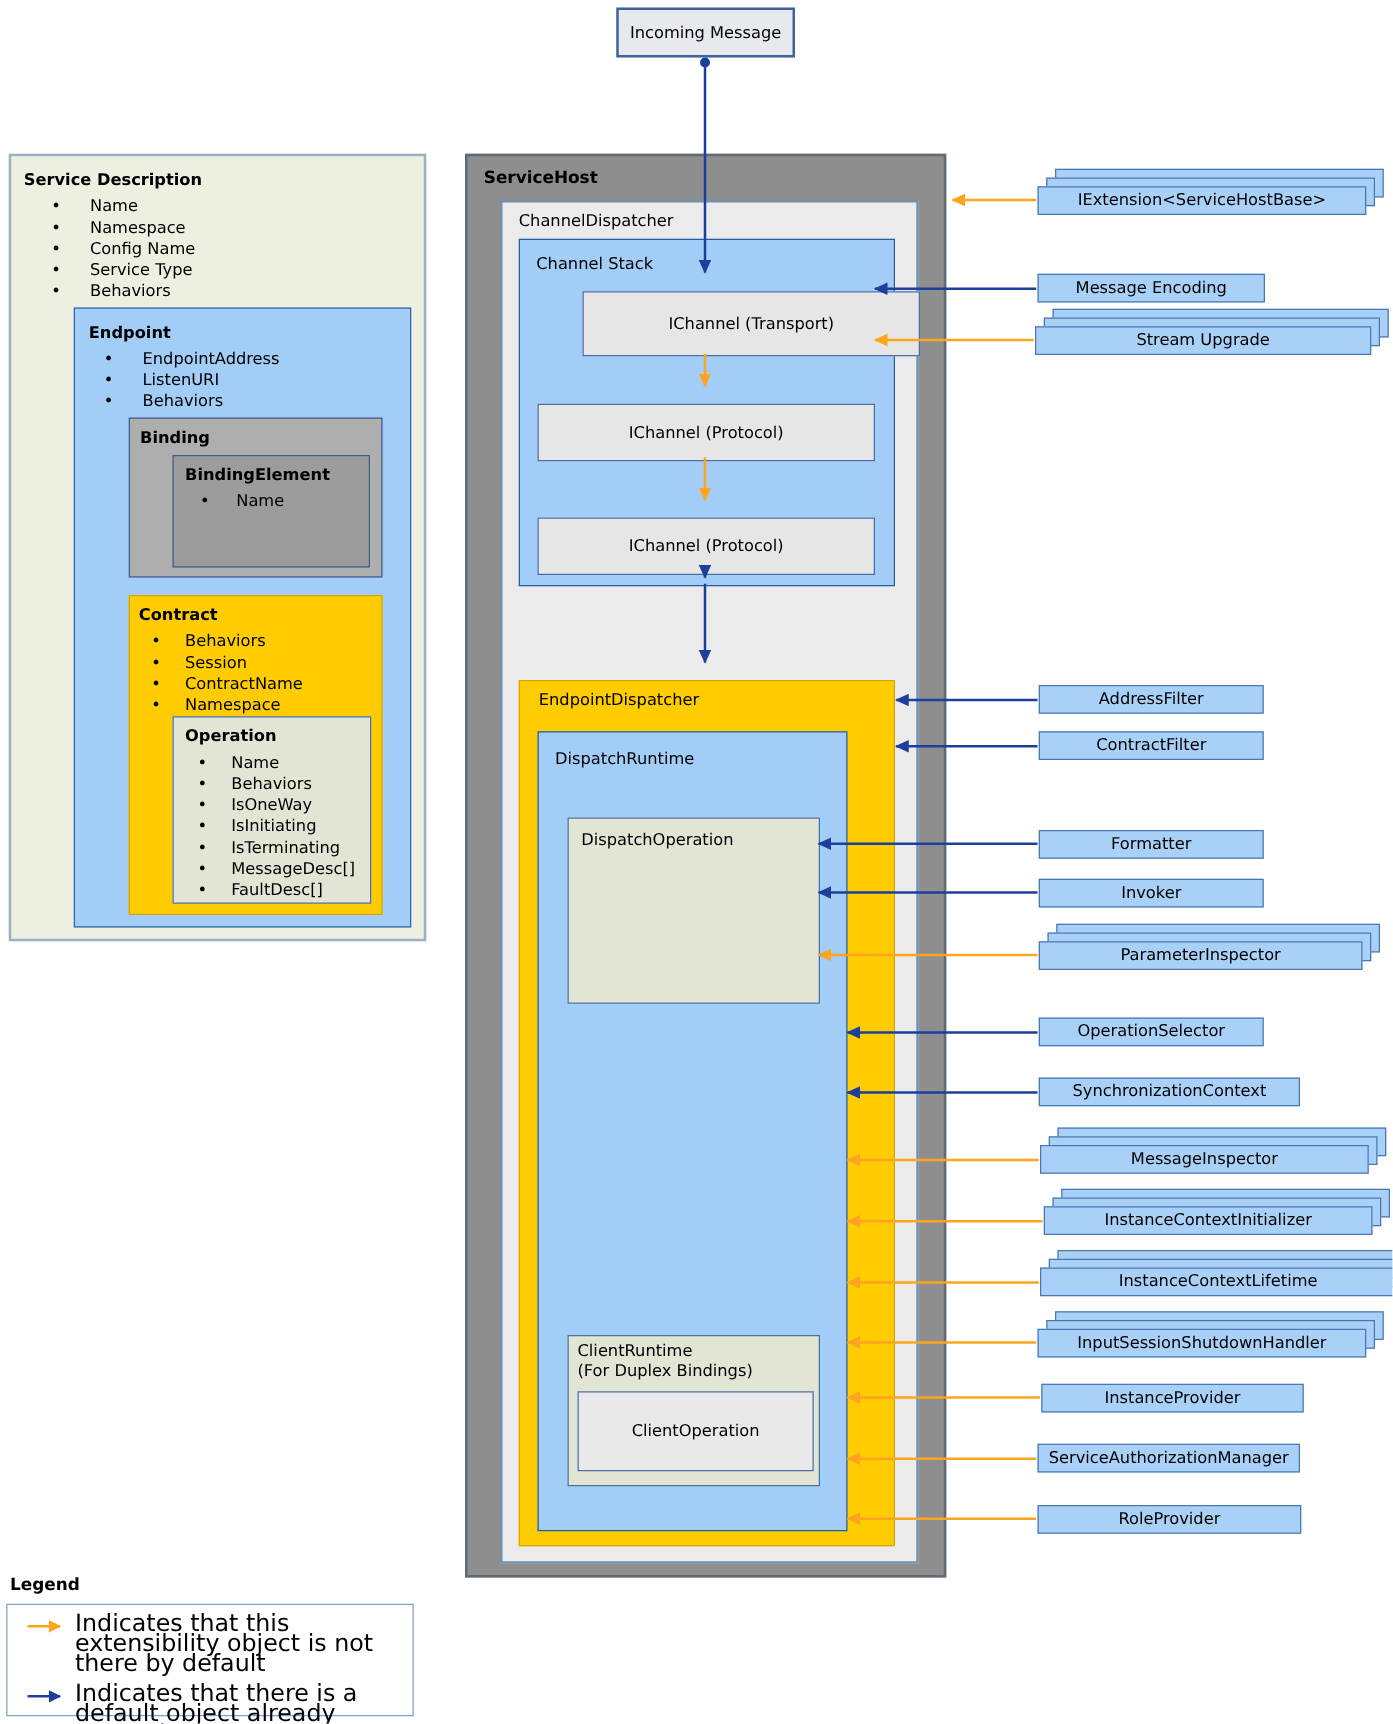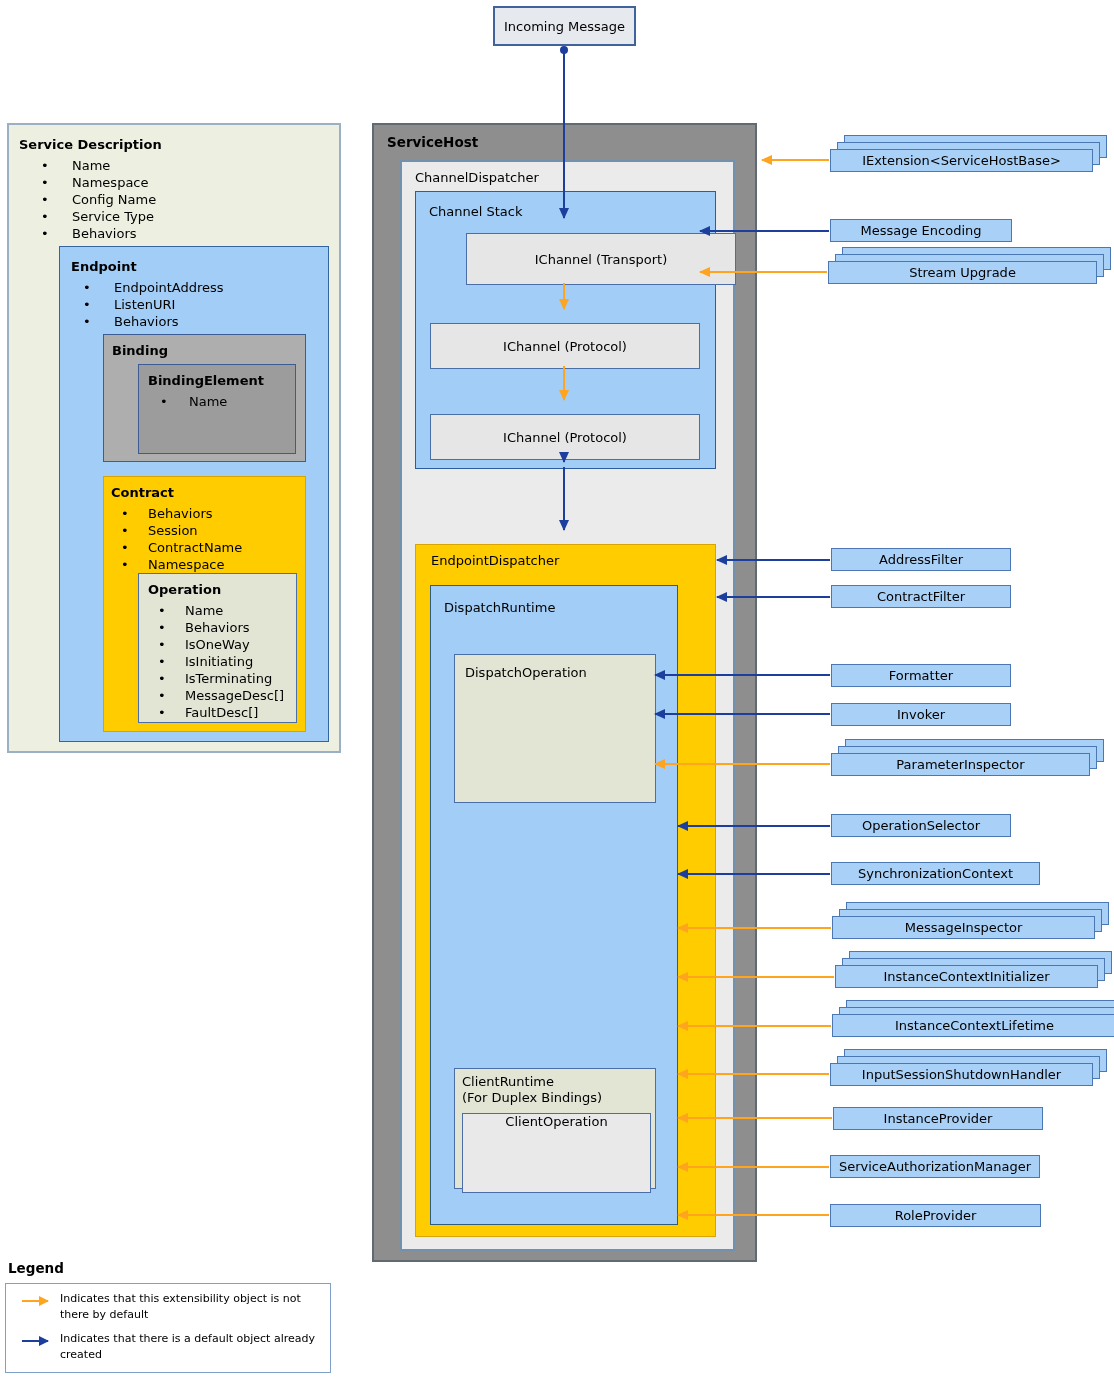--- a/index.html
+++ b/index.html
@@ -41,36 +41,36 @@
   .chan.p2{left:14px;top:222px;width:270px;height:46px;}
   .ed{left:13px;top:382px;width:301px;height:693px;background:var(--panel-yellow,#ffcc00);
       border:1px solid #d8a500;padding:8px 0 0 15px;}
   .dr{left:14px;top:40px;width:248px;height:640px;background:var(--panel-blue,#a2cdf6);
       border:1px solid #2f5d7e;padding:14px 0 0 13px;}
   .do{left:23px;top:68px;width:202px;height:149px;background:var(--panel-beige,#e2e5d4);
       border:1px solid #4b6ea9;padding:10px 0 0 10px;}
   .cr{left:23px;top:482px;width:202px;height:121px;background:var(--panel-beige,#e2e5d4);
       border:1px solid #4b6ea9;padding:5px 0 0 7px;}
   .cr .panel-title{line-height:16px;}
-  .co{left:7px;top:44px;width:189px;height:80px;background:#e9e9e9;border:1px solid #4b6ea9;
-      display:flex;justify-content:center;font-size:13px;}
+  .co{left:7px;top:44px;width:189px;height:64px;background:#e9e9e9;border:1px solid #4b6ea9;
+      display:flex;align-items:center;justify-content:center;font-size:13px;}
 
   
   .lbl{position:absolute;}
   .lbl .layer{position:absolute;width:100%;height:23px;background:var(--label-fill,#a9d1f7);
       border:1px solid #4b78b3;box-sizing:border-box;text-align:center;}
   .lbl .l2{left:14px;top:-14px;} .lbl .l1{left:7px;top:-7px;}
   .lbl .front{left:0;top:0;display:flex;align-items:center;justify-content:center;font-size:13px;}
 
   
   .legend-title{left:8px;top:1260px;font-size:13.5px;font-weight:bold;}
   .legend-box{left:5px;top:1283px;width:326px;height:90px;background:#fff;border:1px solid #7fa0c8;padding:7px 0 0 14px;}
   .legend-row{display:flex;align-items:flex-start;margin-bottom:8px;}
   .legend-row svg{flex:0 0 40px;margin-top:4px;}
-  .legend-text{font-size:11px;line-height:16px;width:262px;}
+  .legend-text{font-size:19px;line-height:16px;width:262px;}
 
   svg.overlay{position:absolute;left:0;top:0;z-index:50;pointer-events:none;}
   .arrow-blue{stroke:var(--arrow-default-blue,#1c3e9c);stroke-width:2;}
   .arrow-orange{stroke:var(--arrow-extensibility-orange,#ffa41f);stroke-width:2;}
   .mkfill-blue{fill:var(--arrow-default-blue,#1c3e9c);}
   .mkfill-orange{fill:var(--arrow-extensibility-orange,#ffa41f);}
 </style>
 </head>
 <body>
 

